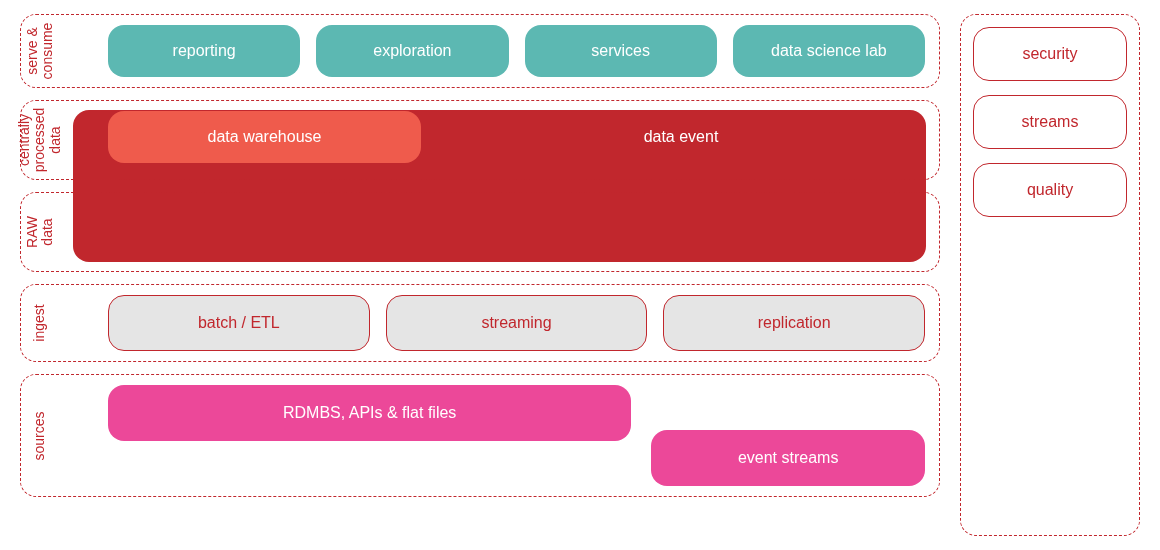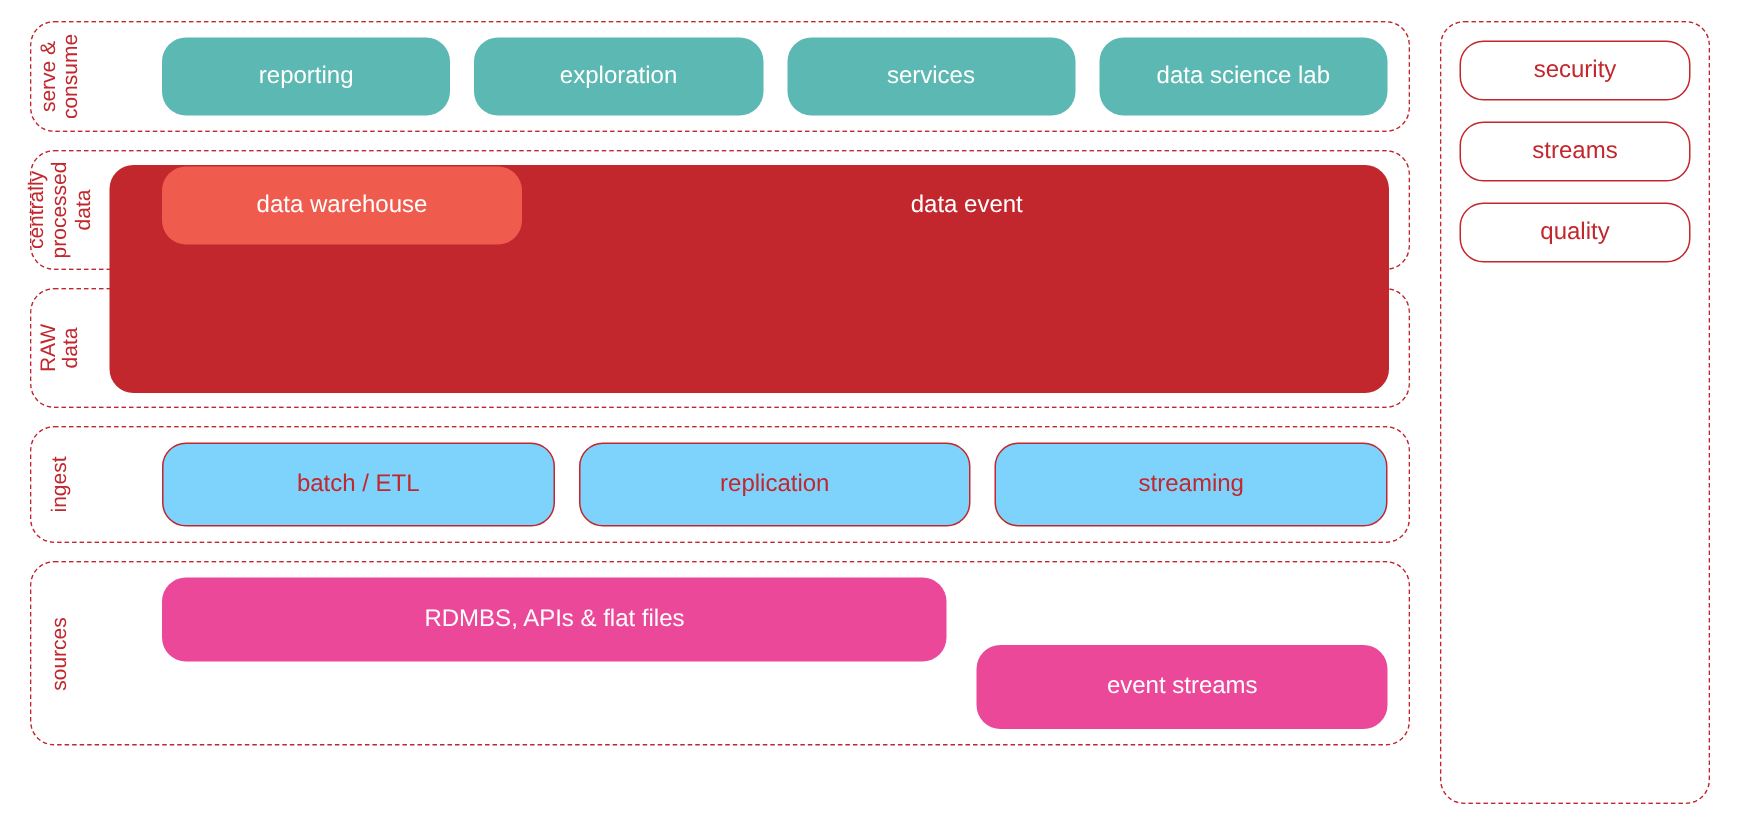--- a/index.html
+++ b/index.html
@@ -59,21 +59,21 @@
     border-radius: 16px;
     display: flex;
     align-items: center;
     justify-content: center;
     font-size: 16px;
     padding: 0 12px;
     height: 52px;
   }
   .teal { background: #5cb8b2; color: #fff; }
   .coral { background: #ef5b4c; color: #fff; }
-  .white-red { background: #7dd3fc; border: 1.5px solid #c1272d; color: #c1272d; }
+  .white-red { background: #e5e5e5; border: 1.5px solid #c1272d; color: #c1272d; }
   .pink { background: #ec4899; color: #fff; }
 
   
   #lane-serve .lane-content .pill { flex: 1; }
 
   
   #lane-ingest .lane-content .pill { flex: 1; height: 56px; }
 
   
   #lane-sources .lane-content { gap: 20px; }
@@ -86,21 +86,21 @@
     position: relative;
   }
   #lane-central, #lane-raw {
     position: relative;
     z-index: 2;
   }
   #lane-central .lane-content, #lane-raw .lane-content { min-height: 58px; }
   #lane-central { margin-bottom: 12px; }
 
   
-  #pill-warehouse { width: 240px; position: relative; z-index: 3; }
+  #pill-warehouse { width: 313px; position: relative; z-index: 3; }
   #pill-datalake-label {
     flex: 1;
     background: transparent;
     color: #fff;
     position: relative;
     z-index: 3;
     border: none;
   }
 
   
@@ -119,21 +119,21 @@
     display: flex;
     flex-direction: column;
     gap: 14px;
     height: 100%;
   }
   .side-pill {
     border: 1.5px solid #c1272d;
     color: #c1272d;
     background: #fff;
     border-radius: 16px;
-    height: 40px;
+    height: 54px;
     display: flex;
     align-items: center;
     justify-content: center;
     font-size: 16px;
   }
 </style>
 </head>
 <body>
 
 <div class="layout">
@@ -168,22 +168,22 @@
         <div class="lane-label" style="white-space:pre-line;">RAW
 data</div>
         <div class="lane-content"></div>
       </div>
     </div>
 
     <div class="lane" id="lane-ingest">
       <div class="lane-label">ingest</div>
       <div class="lane-content">
         <div class="pill white-red">batch / ETL</div>
+        <div class="pill white-red">streaming</div>
         <div class="pill white-red">replication</div>
-        <div class="pill white-red">streaming</div>
       </div>
     </div>
 
     <div class="lane" id="lane-sources">
       <div class="lane-label">sources</div>
       <div class="lane-content">
         <div class="pill pink" id="pill-sources-a">RDMBS, APIs &amp; flat files</div>
         <div class="pill pink" id="pill-sources-b">event streams</div>
       </div>
     </div>

